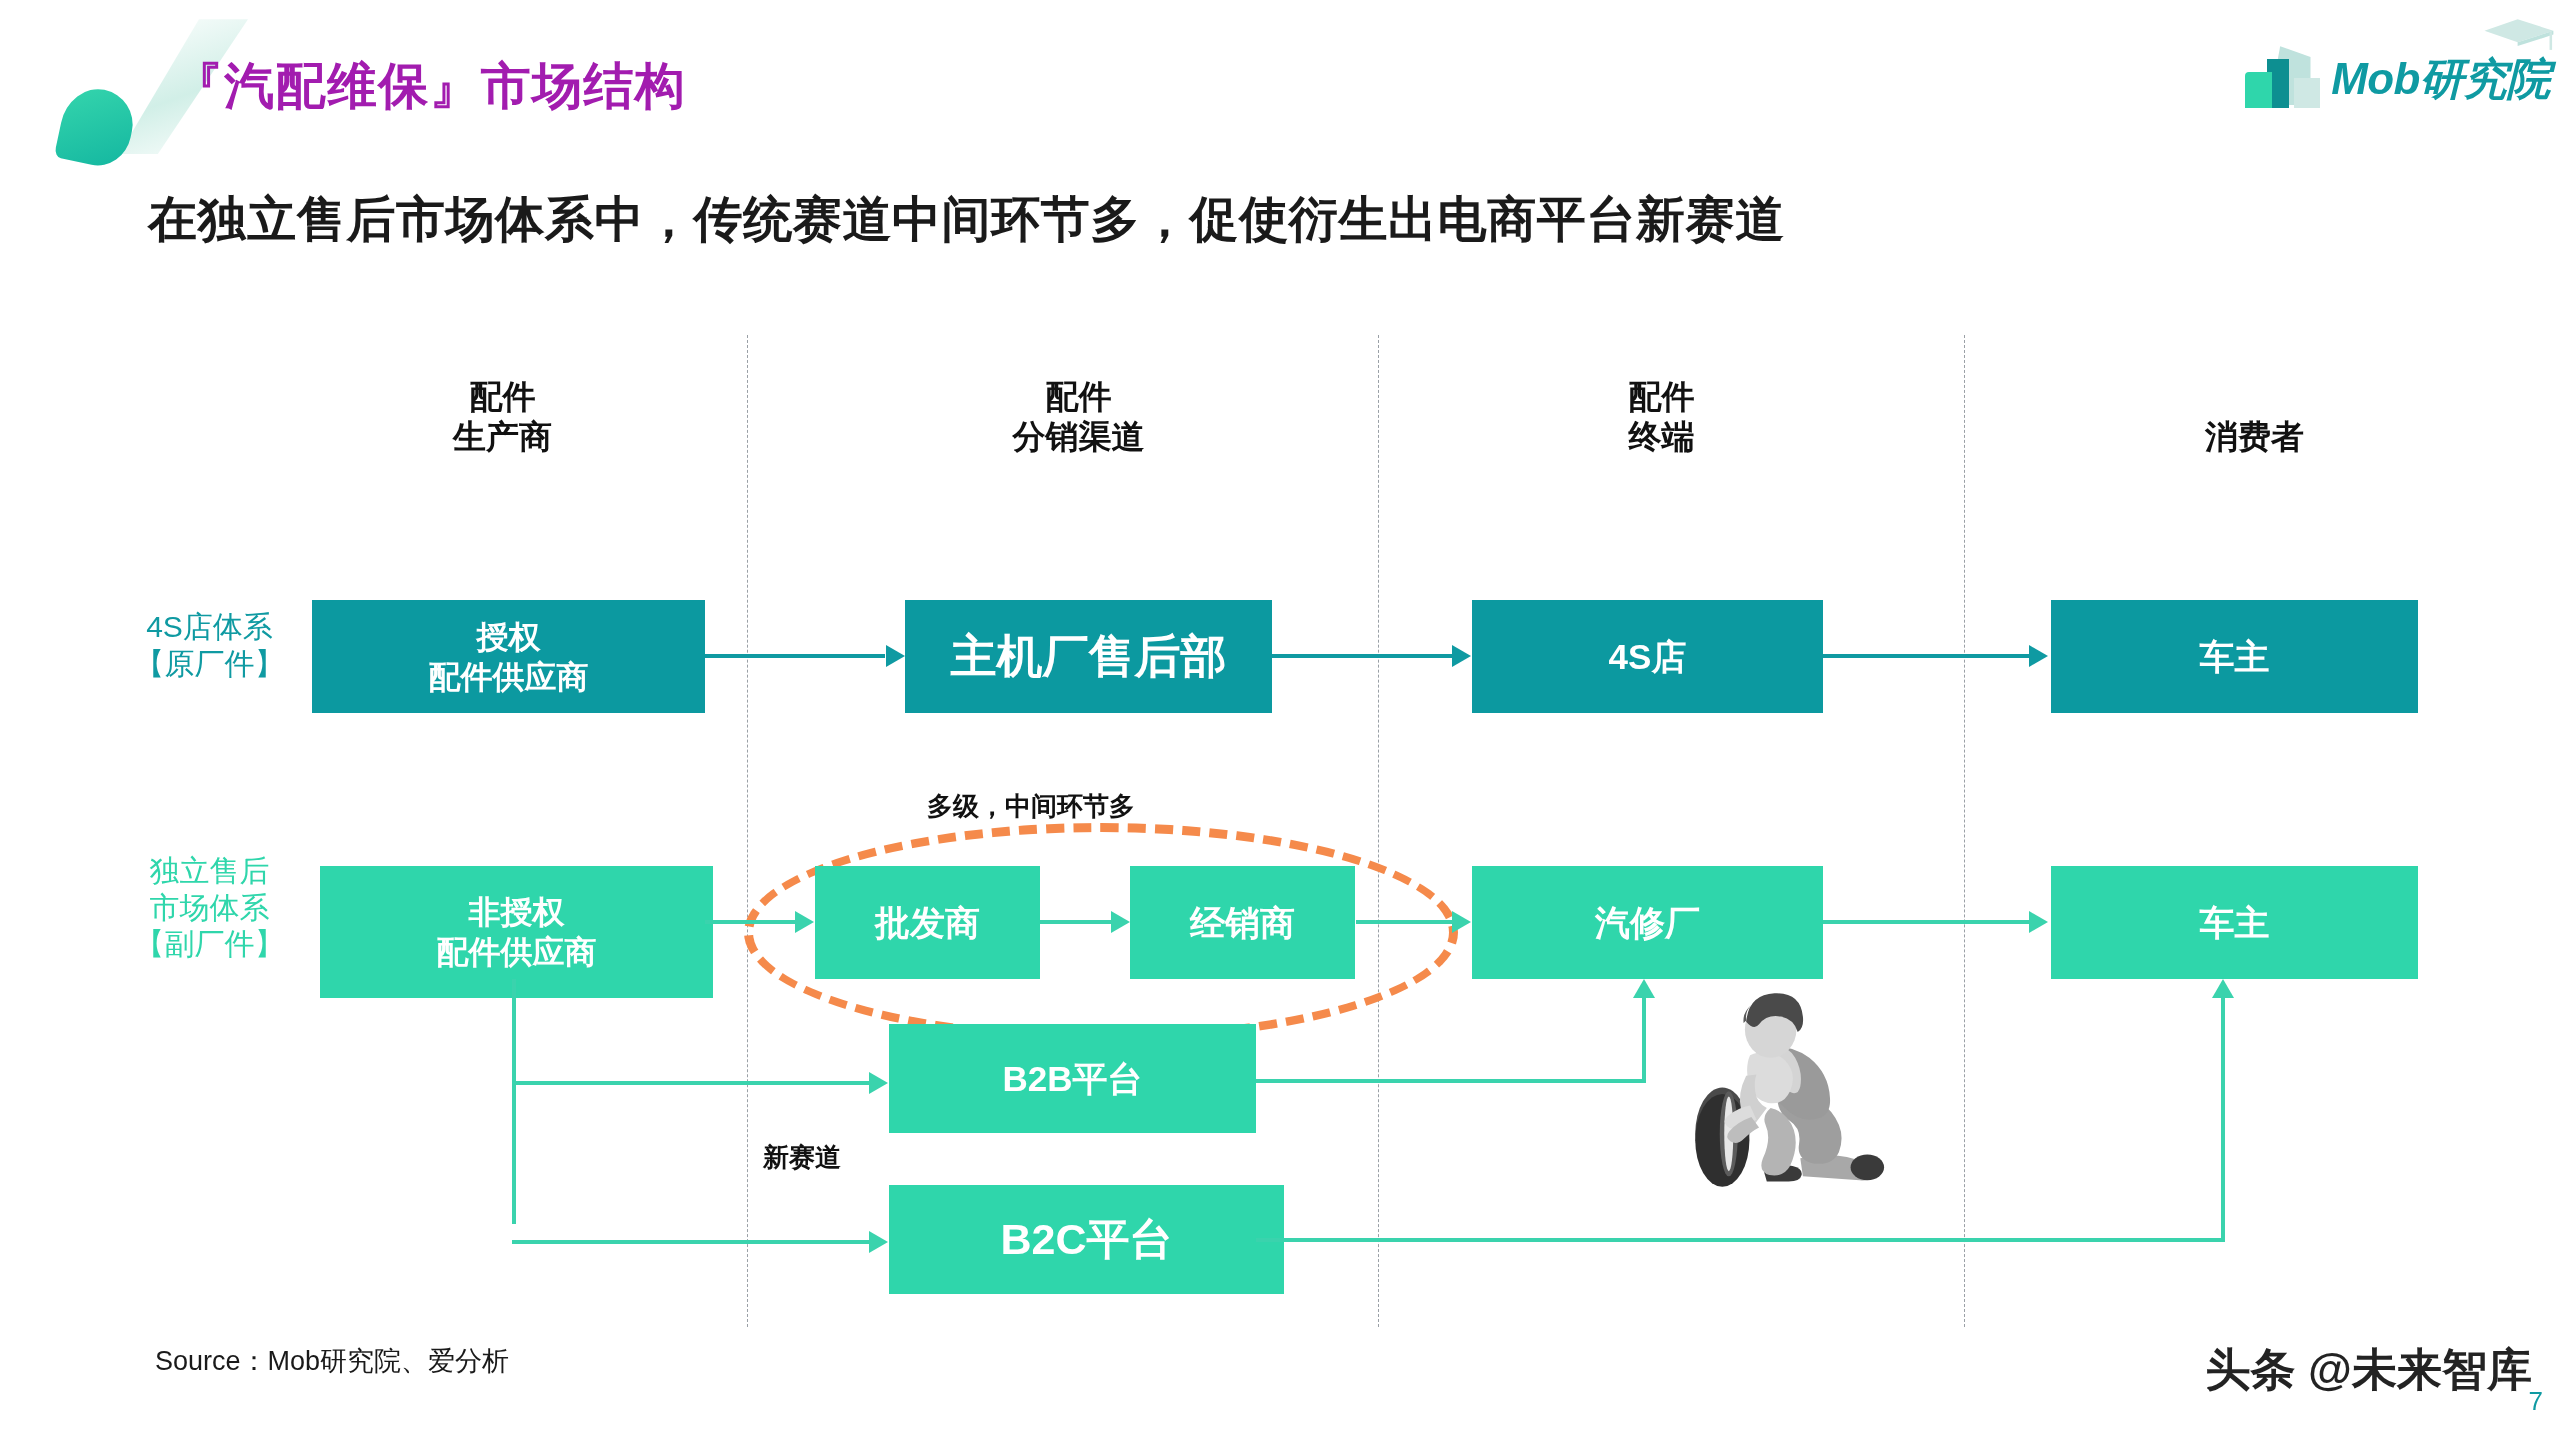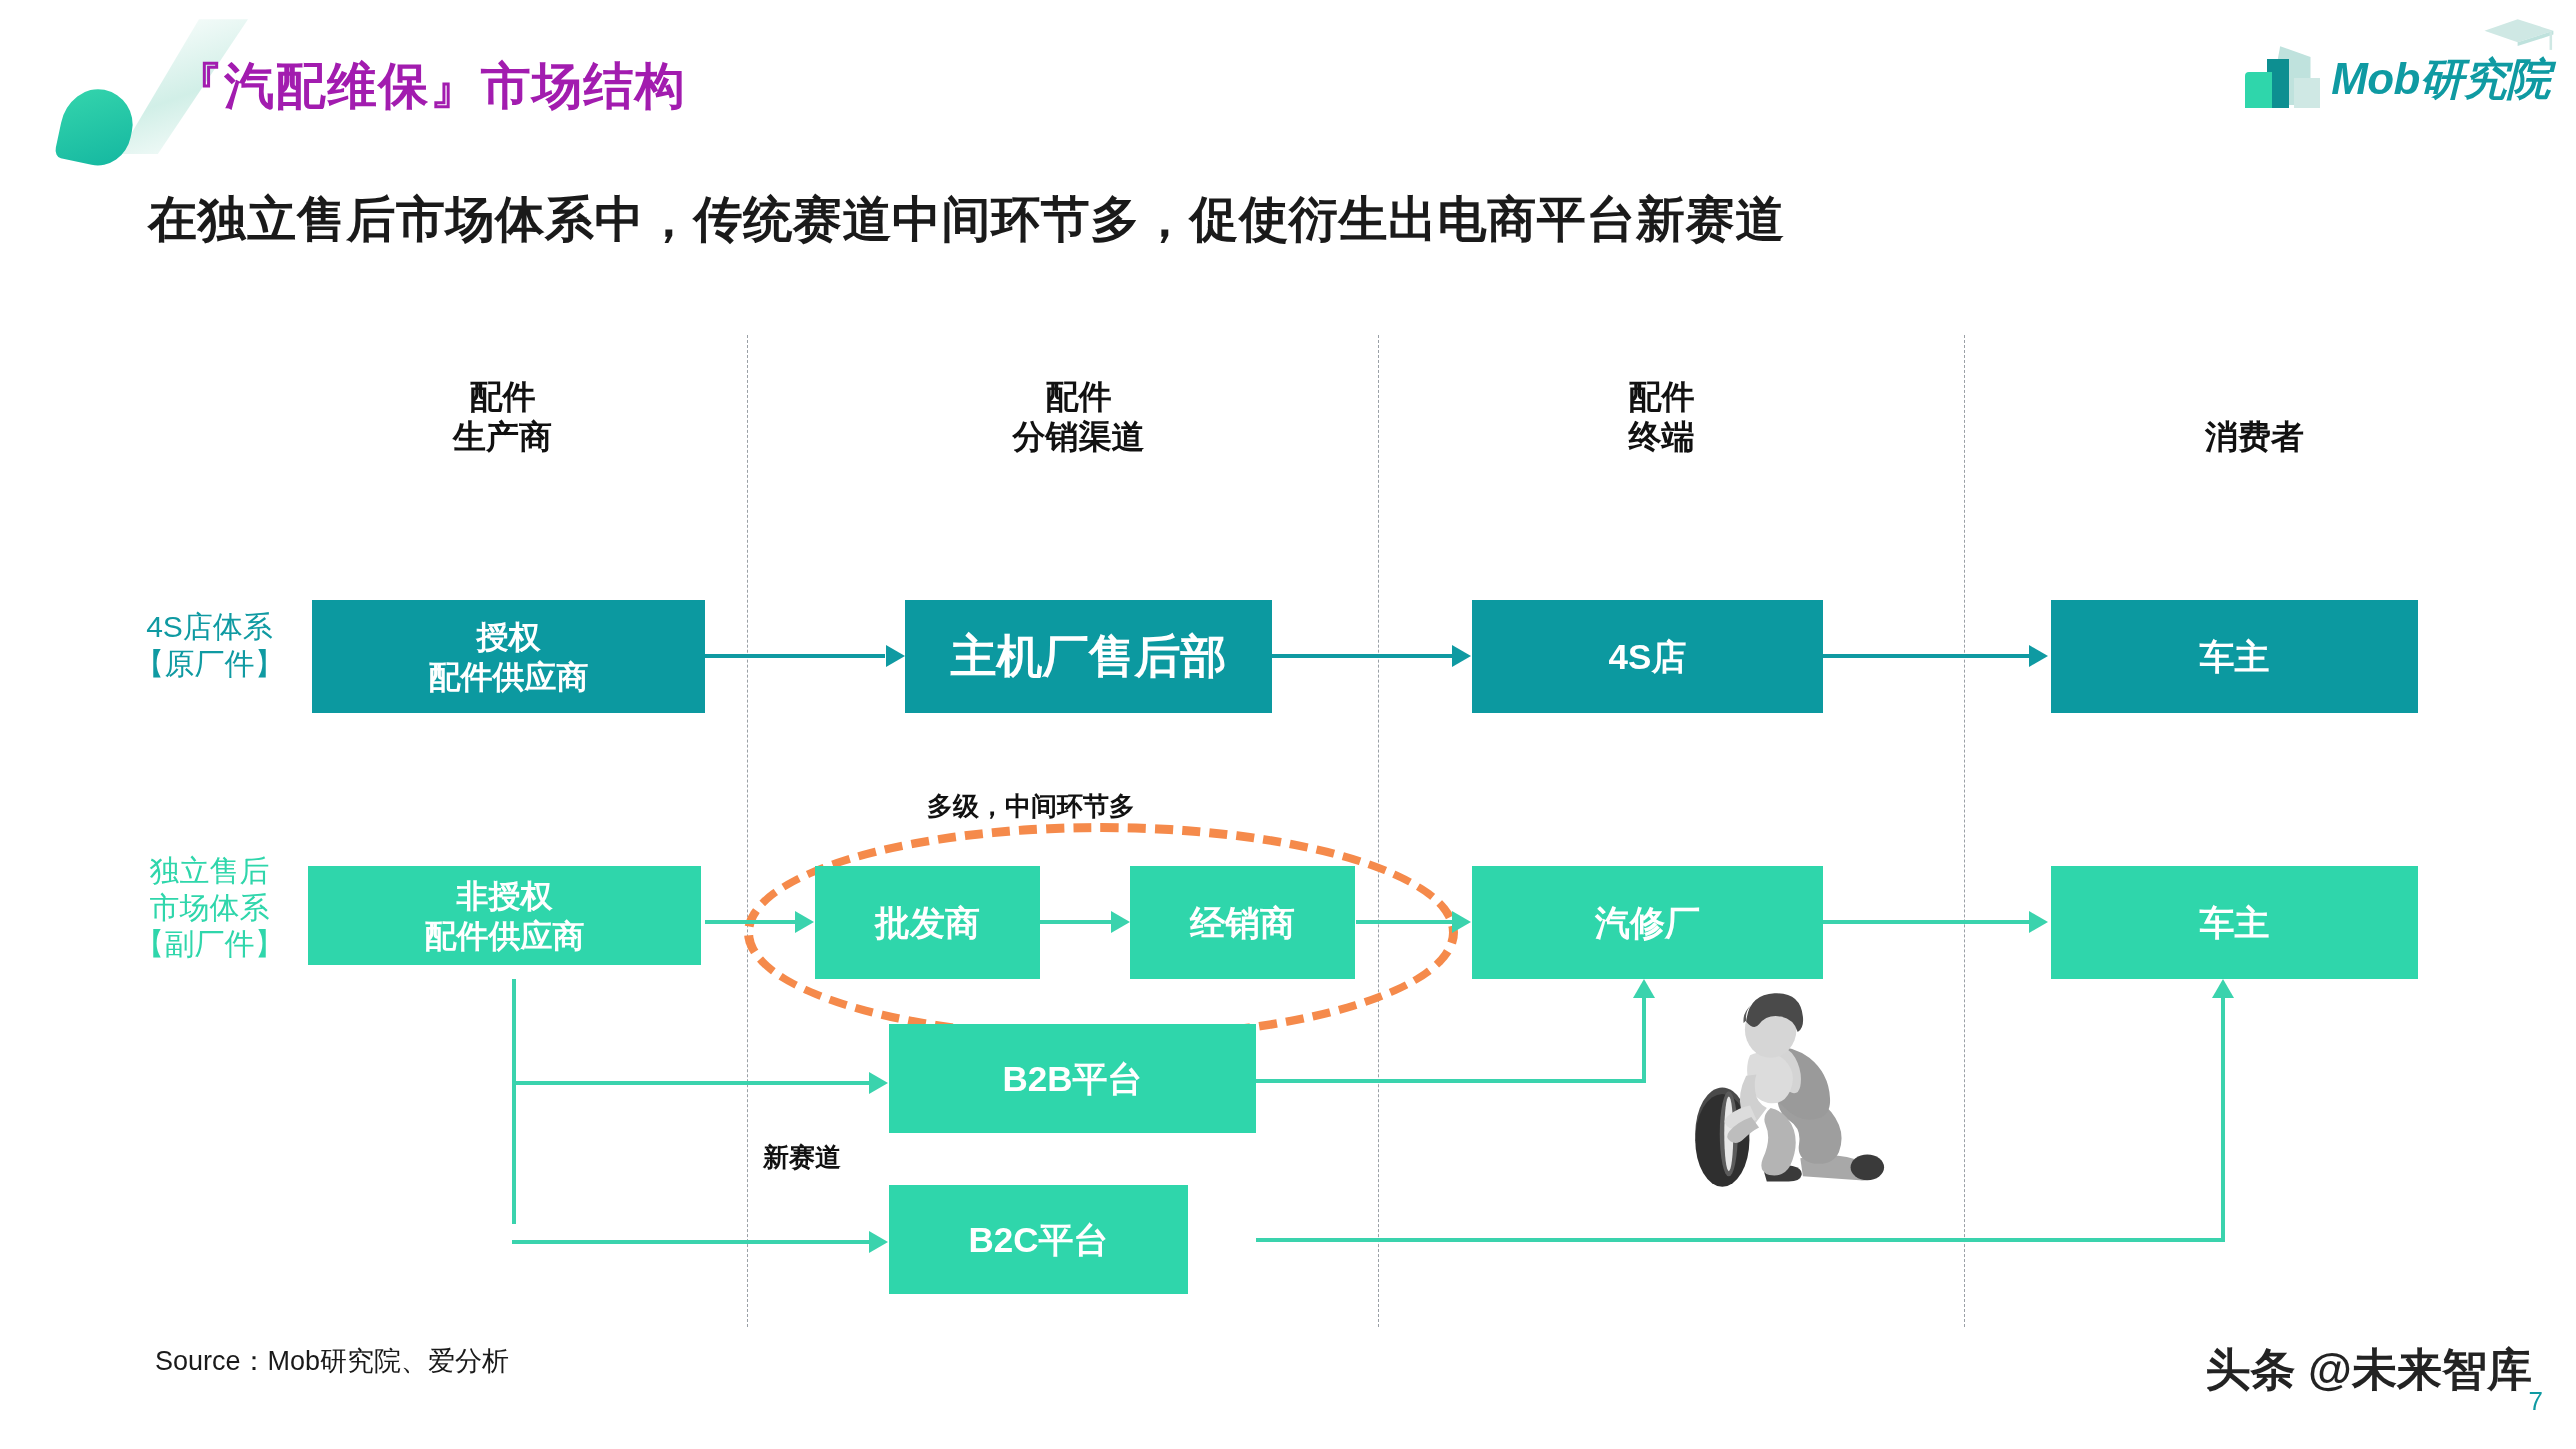--- a/index.html
+++ b/index.html
@@ -195,21 +195,21 @@
   <div class="arrow right teal" style="left:2029px;top:645px;"></div>
 
   <div class="box teal" style="left:2051px;top:600px;width:367px;height:113px;font-size:35px;">
     <div>车主</div>
   </div>
 
   <div class="annot" style="left:927px;top:789px;">多级，中间环节多</div>
 
   <div class="ellipse" style="left:744px;top:823px;width:696px;height:201px;"></div>
 
-  <div class="box green" style="left:308px;top:866px;width:393px;height:99px;font-size:32px;">
+  <div class="box green" style="left:320px;top:866px;width:393px;height:132px;font-size:32px;">
     <div>
       <div>非授权</div>
       <div>配件供应商</div>
     </div>
   </div>
 
   <div class="hline green" style="left:705px;top:920px;width:90px;"></div>
   <div class="arrow right green" style="left:795px;top:911px;"></div>
 
   <div class="box green" style="left:815px;top:866px;width:225px;height:113px;font-size:35px;">
@@ -241,21 +241,21 @@
   <div class="hline green" style="left:512px;top:1081px;width:357px;"></div>
   <div class="arrow right green" style="left:869px;top:1072px;"></div>
 
   <div class="box green" style="left:889px;top:1024px;width:367px;height:109px;font-size:35px;">
     <div>B2B平台</div>
   </div>
 
   <div class="hline green" style="left:512px;top:1240px;width:357px;"></div>
   <div class="arrow right green" style="left:869px;top:1231px;"></div>
 
-  <div class="box green" style="left:889px;top:1185px;width:299px;height:109px;font-size:35px;">
+  <div class="box green" style="left:889px;top:1185px;width:395px;height:109px;font-size:43px;">
     <div>B2C平台</div>
   </div>
 
   <div class="annot" style="left:763px;top:1140px;">新赛道</div>
 
   <div class="hline green" style="left:1256px;top:1079px;width:390px;"></div>
   <div class="vline green" style="left:1642px;top:998px;height:82px;"></div>
   <div class="arrow up green" style="left:1633px;top:979px;"></div>
 
   <div class="hline green" style="left:1256px;top:1238px;width:969px;"></div>

